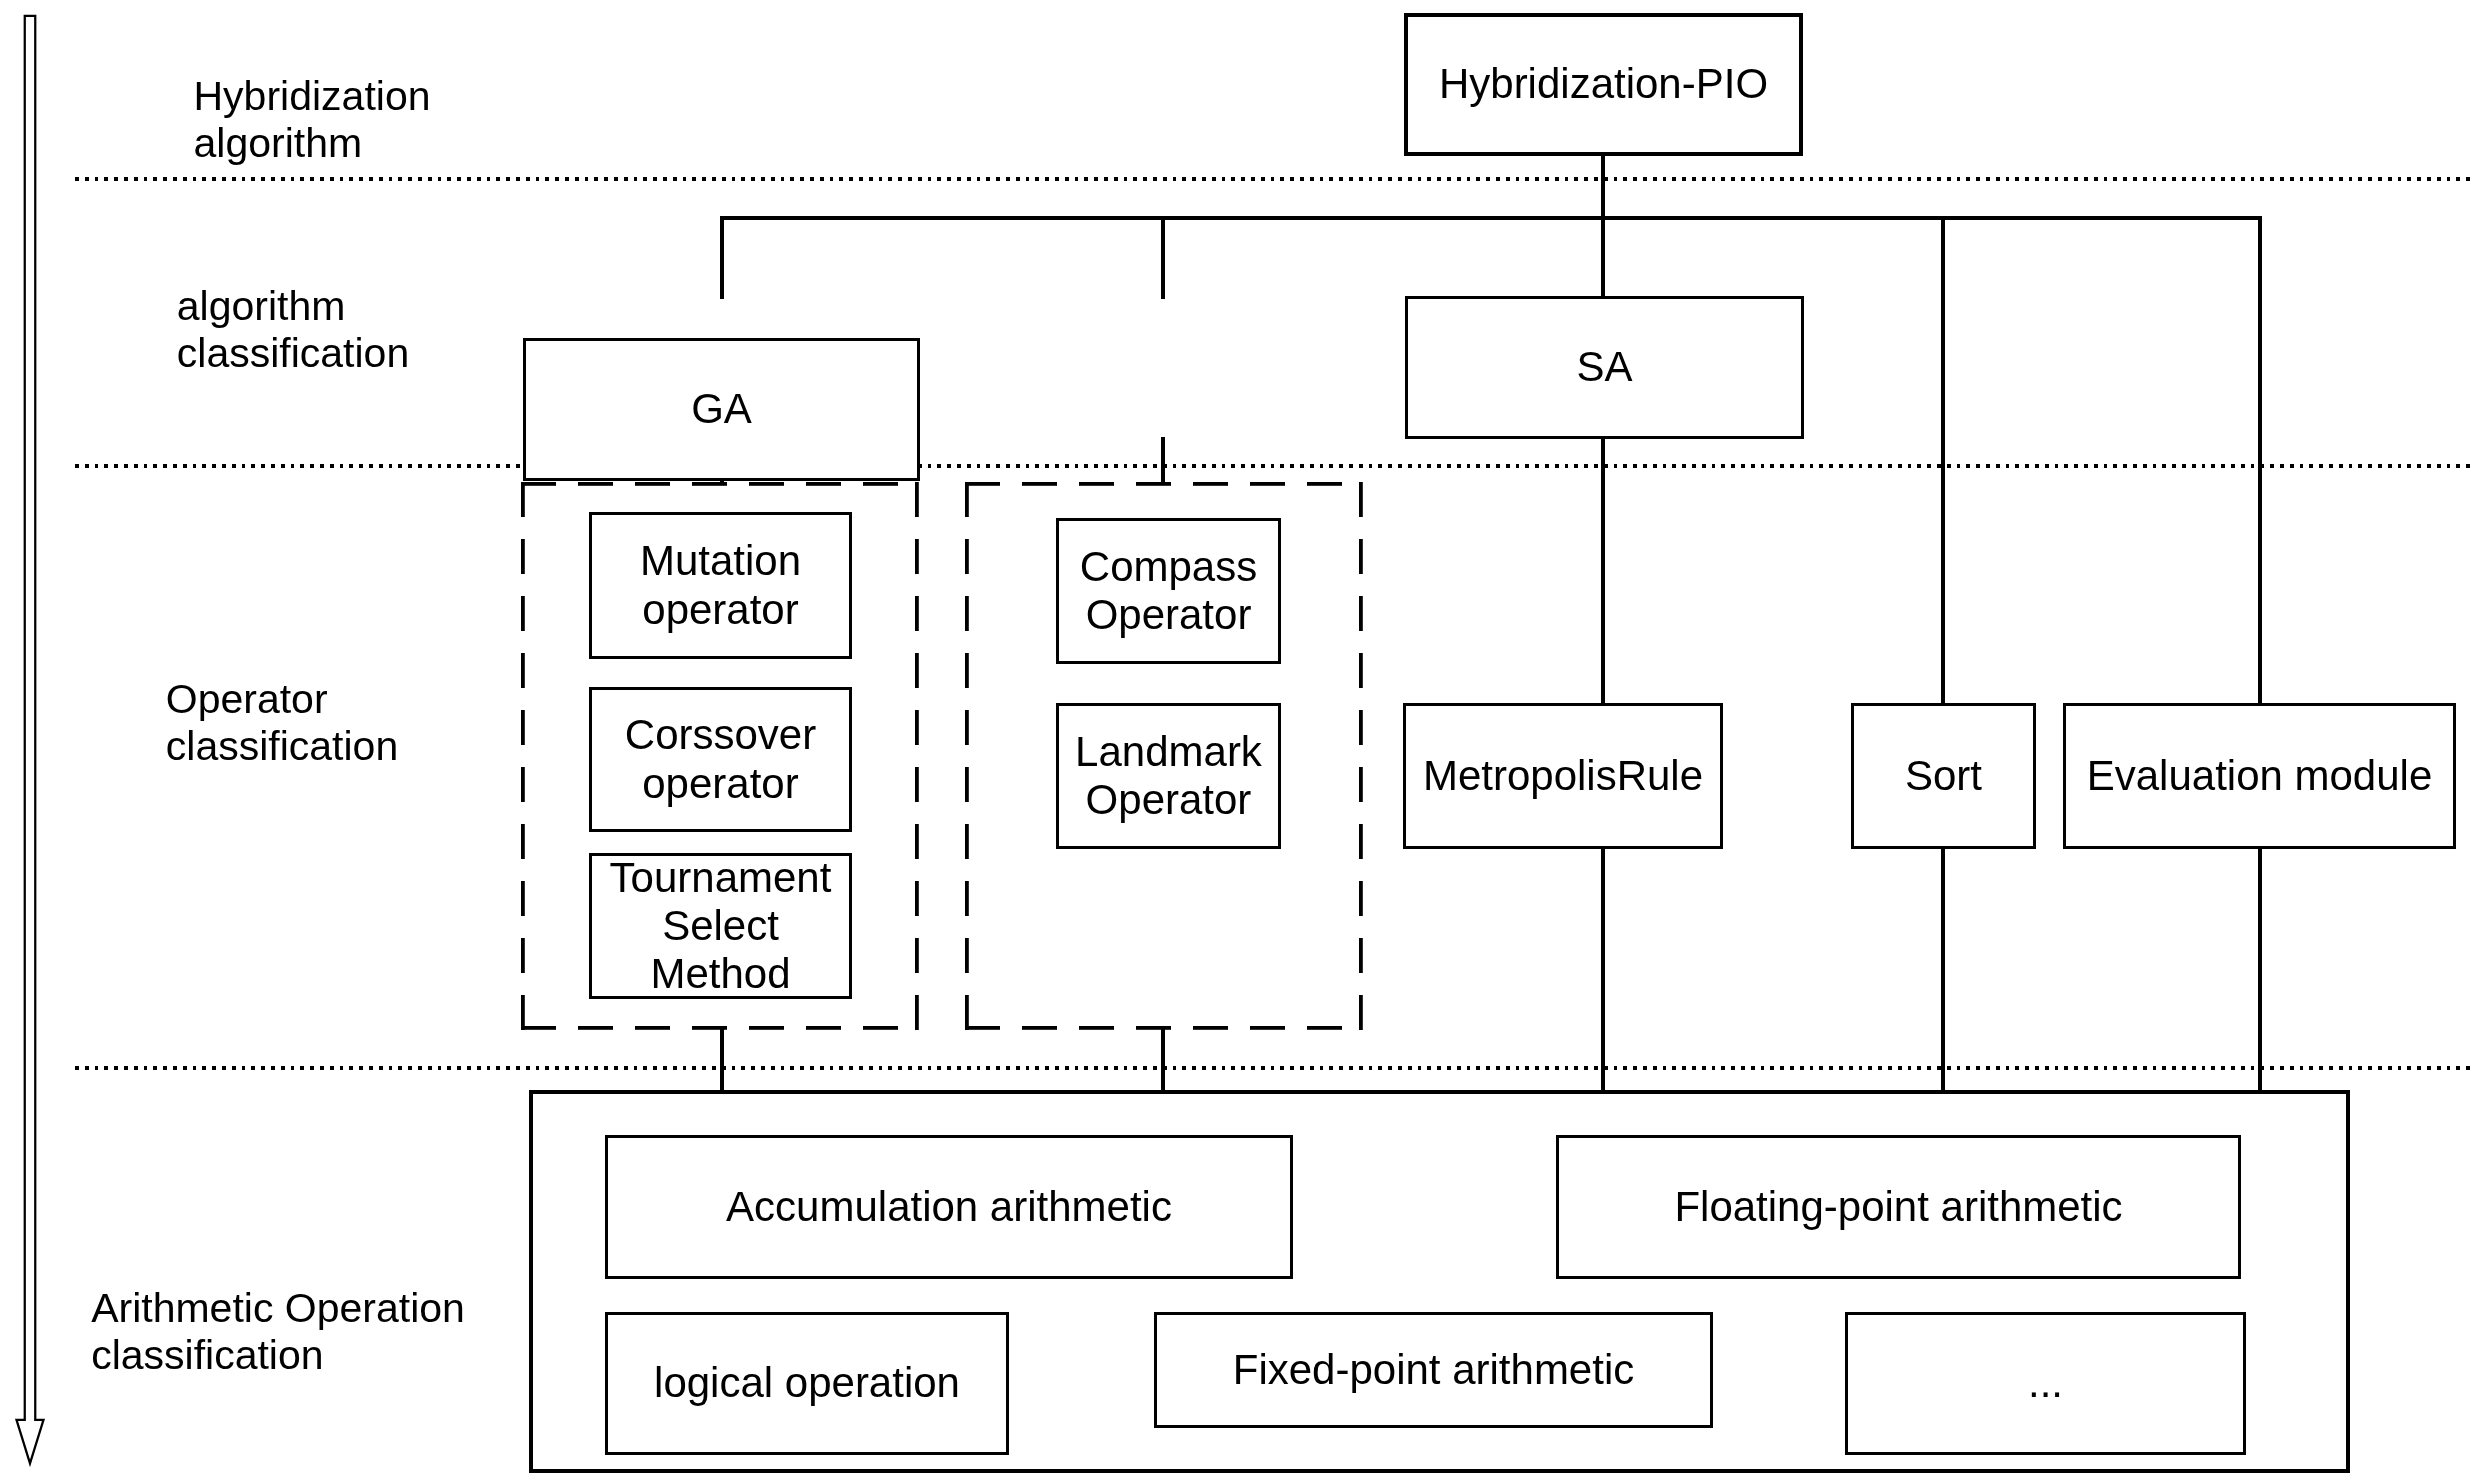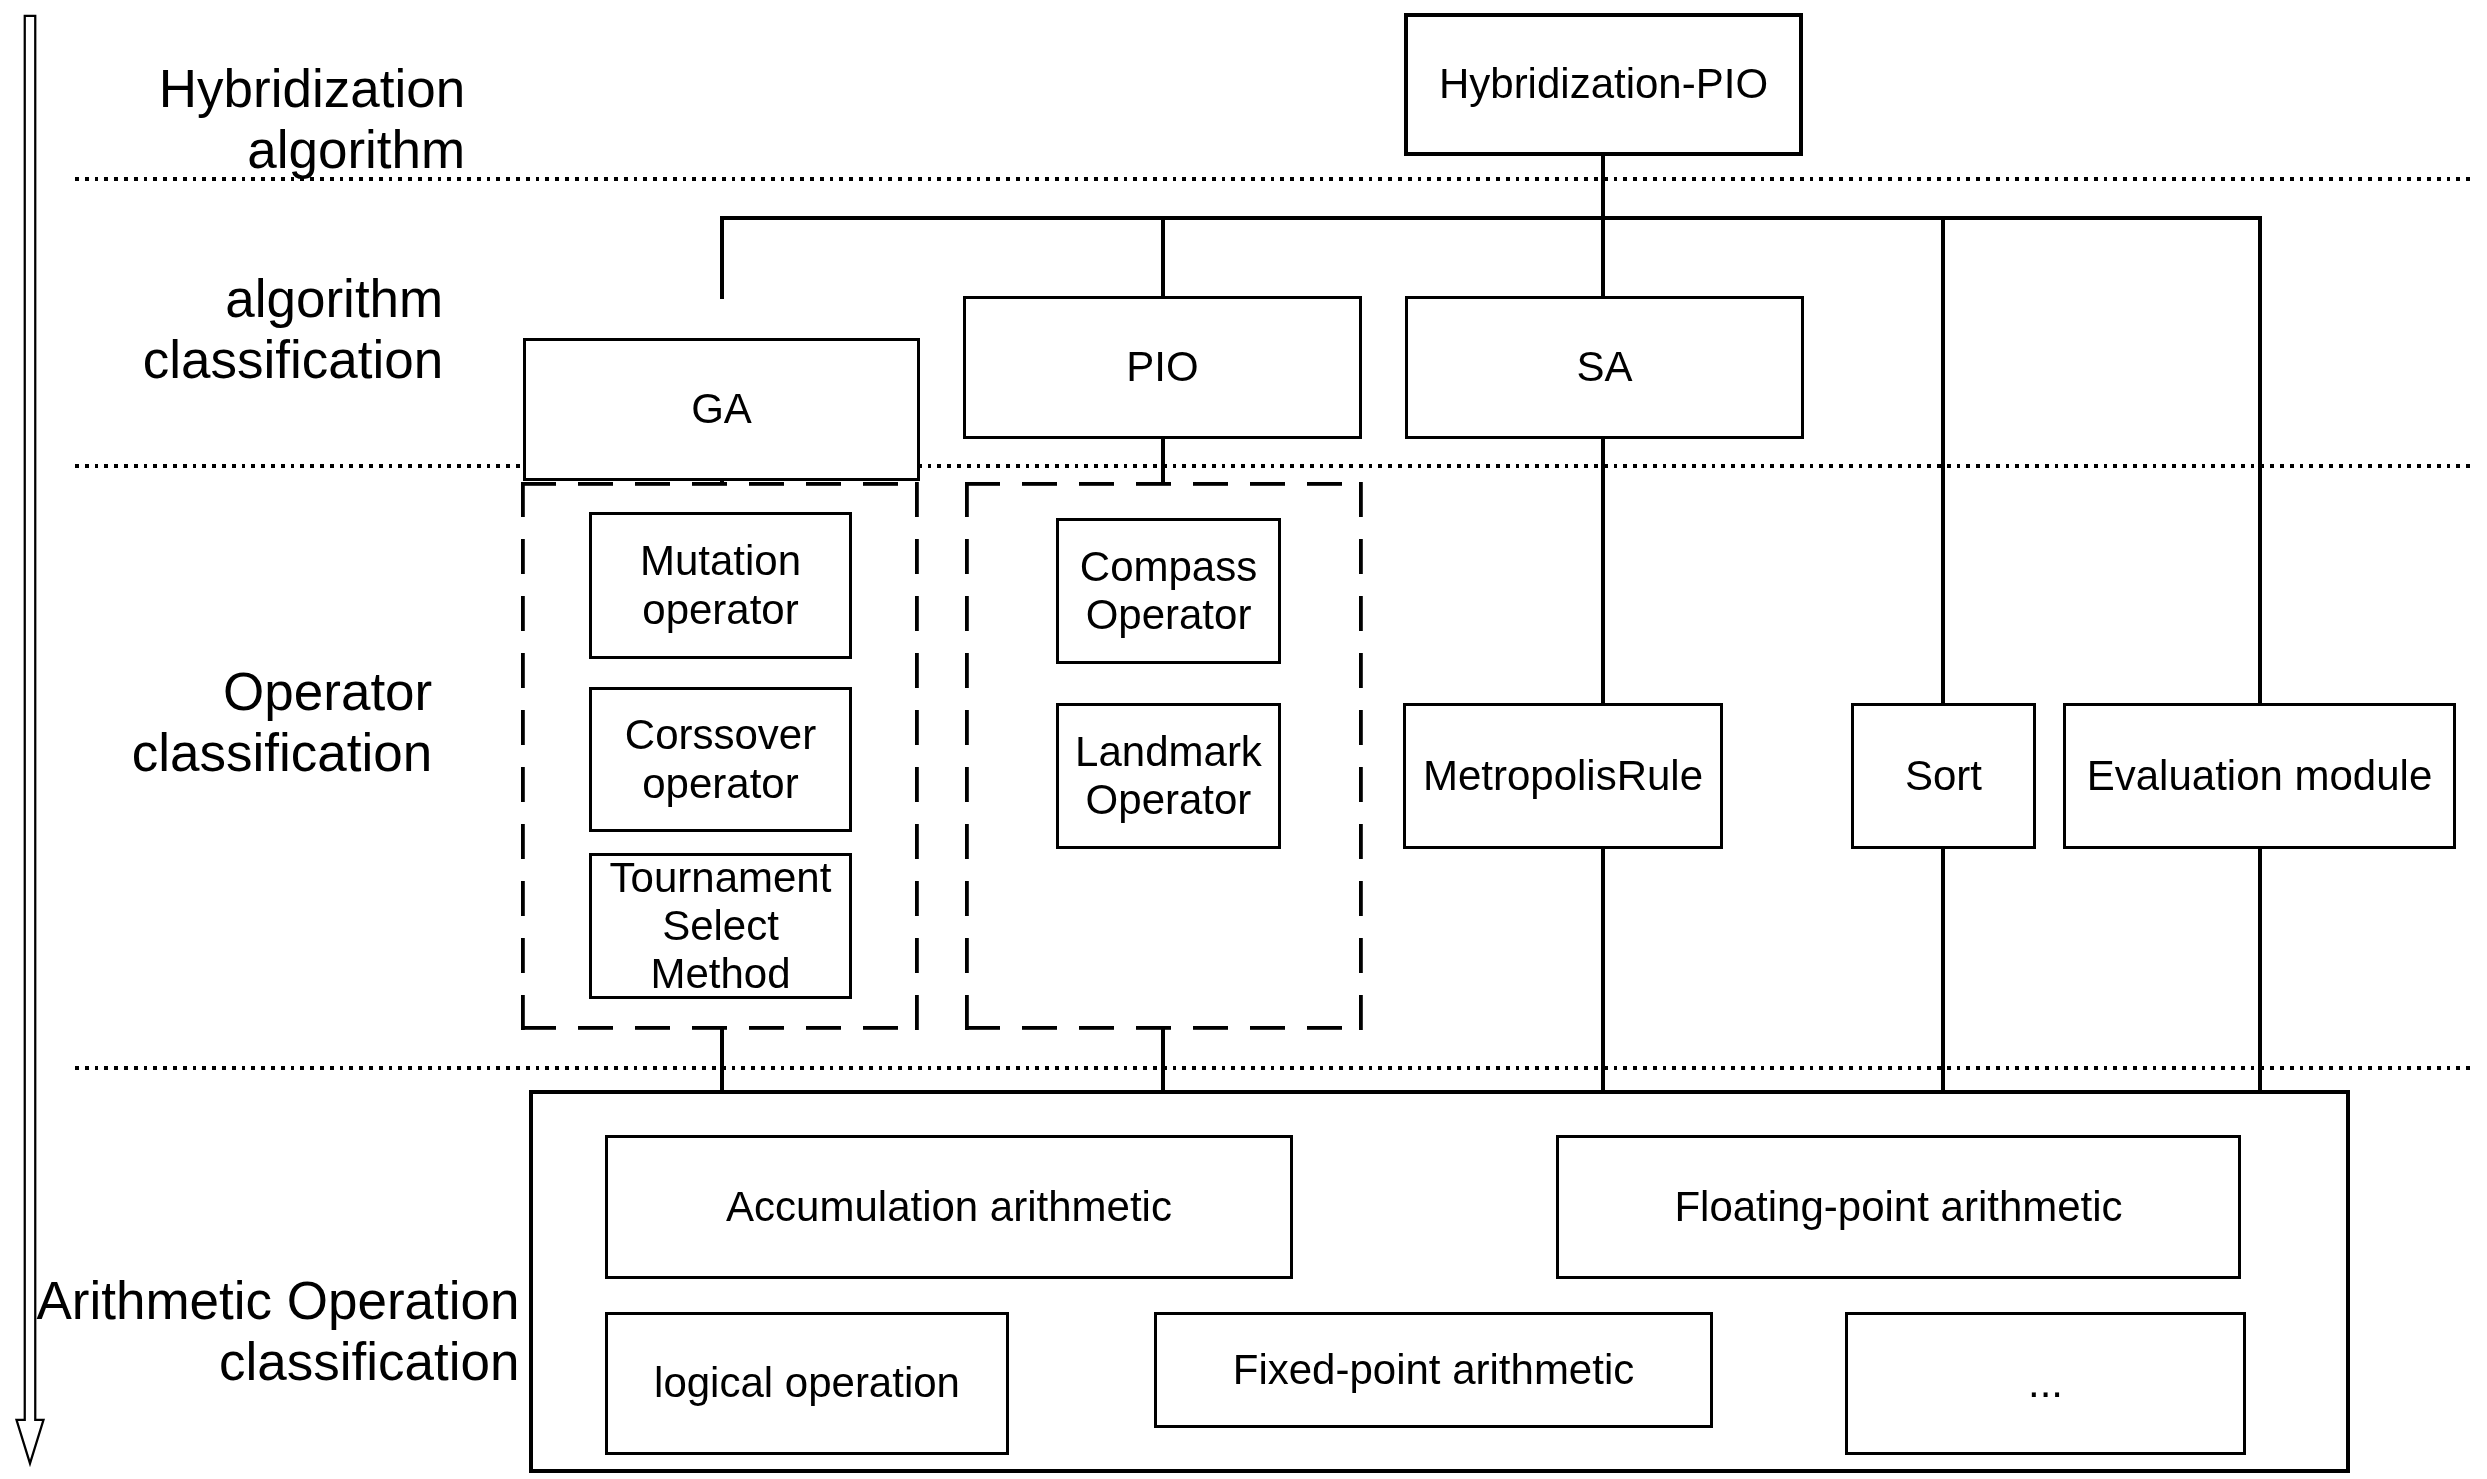--- a/index.html
+++ b/index.html
@@ -44,23 +44,23 @@
   }
   .container-box{
     position:absolute;
     box-sizing:border-box;
     border:4.5px solid #000000;
     background:#ffffff;
   }
   .row-label{
     position:absolute;
     transform:translate(-50%,-50%);
-    text-align:right;
+    text-align:left;
     white-space:pre-line;
-    font-size:53px;line-height:1.15;
+    font-size:41px;line-height:1.15;
   }
   .flow-arrow{position:absolute;left:0;top:0;}
 </style>
 </head>
 <body>
 
 <div class="canvas">
 
   <svg class="flow-arrow" width="60" height="1480" viewBox="0 0 80 1971">
     <path d="M33,20 H47 V1892 H58 L40,1950 L22,1892 H33 Z" fill="#ffffff" stroke="#000000" stroke-width="3"></path>
@@ -86,21 +86,20 @@
   <div class="vline" style="left:2258px;top:847px;height:246px;"></div>
 
   <div class="group-dashed" style="left:521px;top:482px;width:398px;height:548px;"></div>
   <div class="group-dashed" style="left:965px;top:482px;width:398px;height:548px;"></div>
 
   <div class="container-box" style="left:529px;top:1090px;width:1821px;height:383px;"></div>
 
   <div class="box thick" style="left:1404px;top:12.8px;width:399px;height:143px;">Hybridization-PIO</div>
 
   <div class="box" style="left:523px;top:296px;width:397px;height:143px;margin-top:42px;">GA</div>
-  <div class="box" style="left:963px;top:296px;width:399px;height:143px;">PIO</div>
   <div class="box" style="left:1405px;top:296px;width:399px;height:143px;">SA</div>
 
   <div class="box" style="left:589px;top:512px;width:263px;height:147px;">Mutation
 operator</div>
   <div class="box" style="left:589px;top:687px;width:263px;height:145px;">Corssover
 operator</div>
   <div class="box" style="left:589px;top:853px;width:263px;height:146px;">Tournament
 Select
 Method</div>
   <div class="box" style="left:1056px;top:518px;width:225px;height:146px;text-align:center;">Compass

